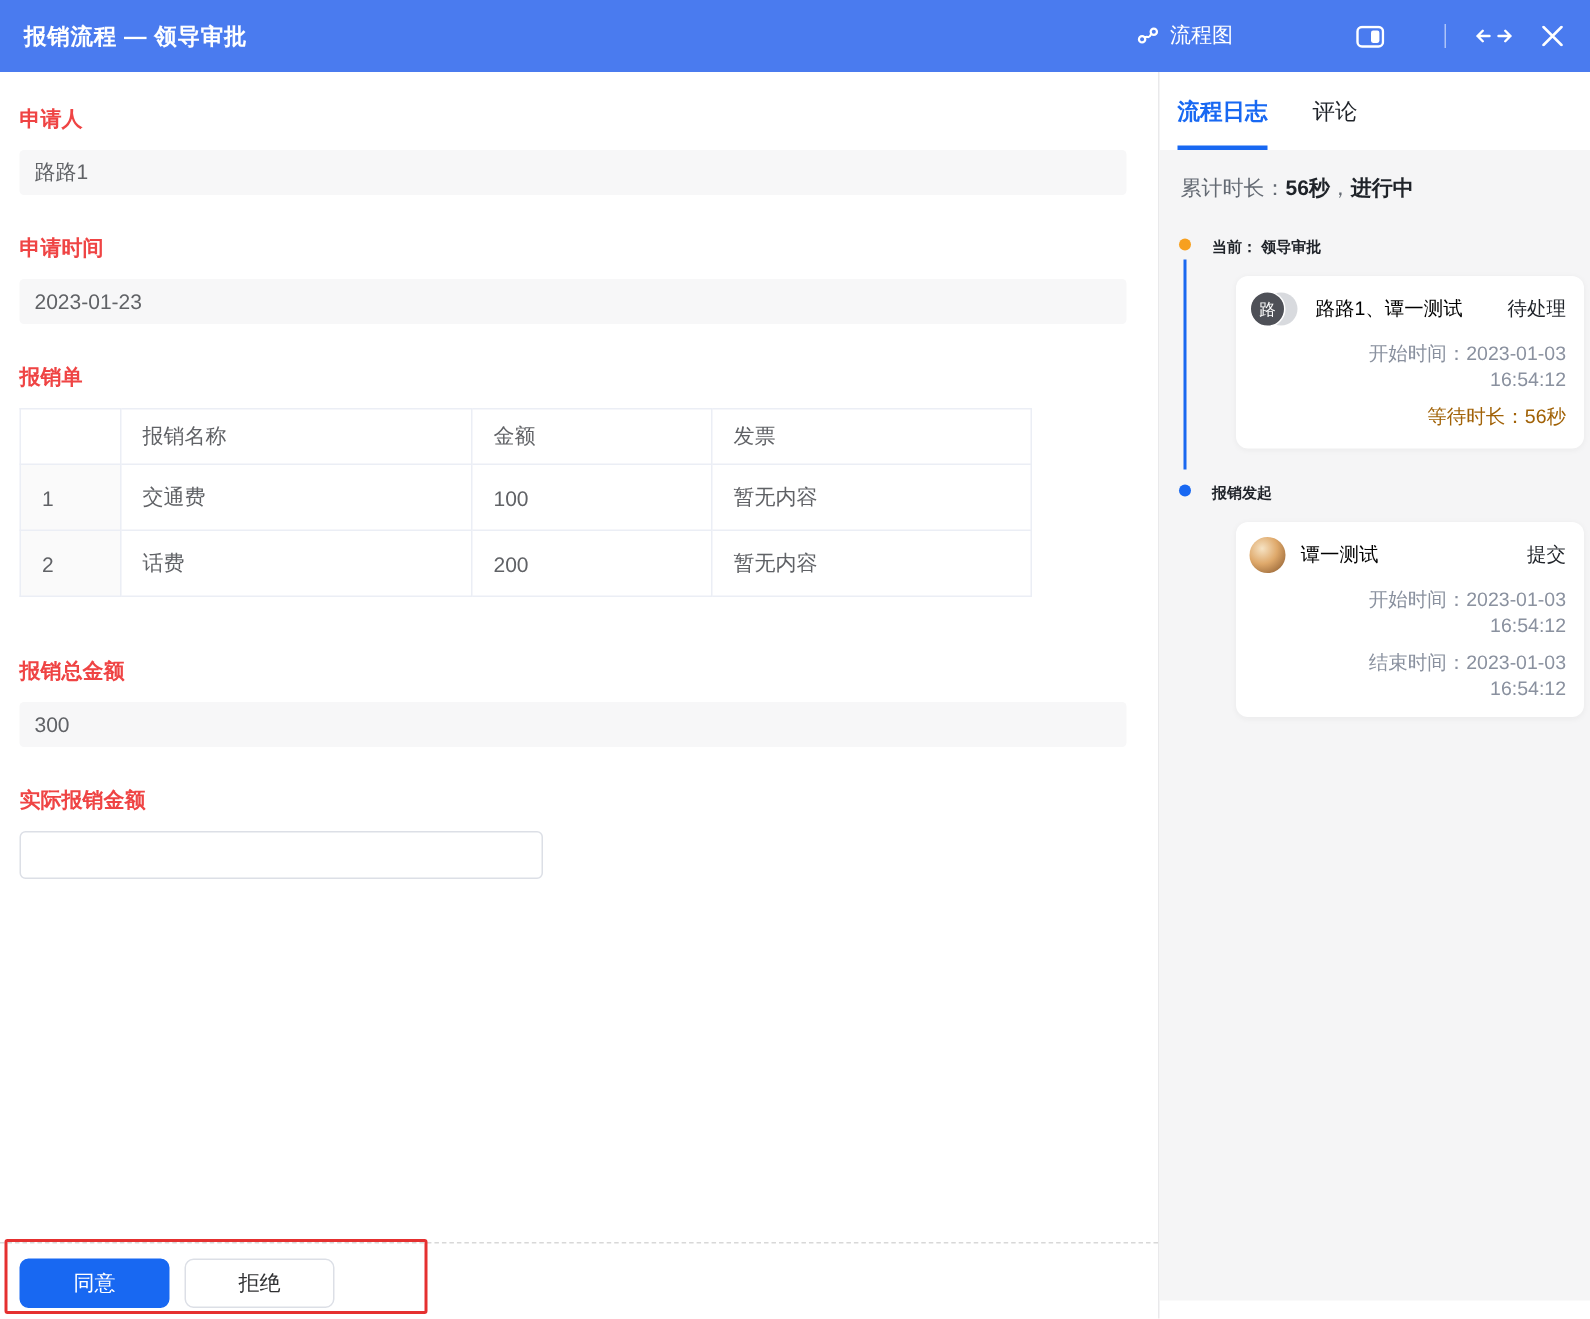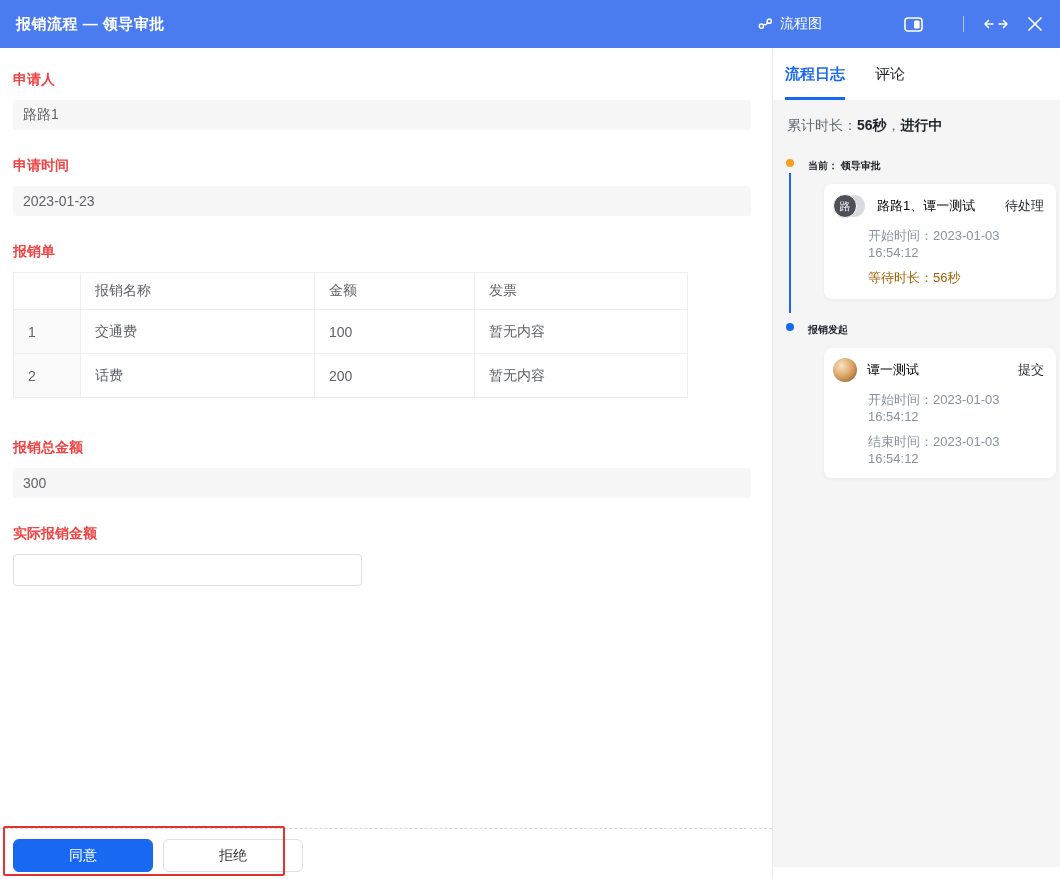--- a/index.html
+++ b/index.html
@@ -33,21 +33,21 @@
   .exp-table td { height:44px; color:#606266; }
   .col-idx { width:67px; }
   .col-name { width:234px; }
   .col-amt { width:160px; }
   .col-inv { width:213px; }
   .idx-cell { background:#fafafa; text-align:center; color:#909399; }
   .placeholder { color:#c0c4cc; }
 
   
   .footer { position:absolute; left:0; right:0; bottom:0; height:54px; border-top:1px dashed #d8d8d8; display:flex; align-items:center; padding-left:13px; gap:10px; background:#fff; }
-  .btn { height:33px; width:140px; border-radius:6px; font-size:14px; font-family:Liberation Sans, sans-serif; cursor:pointer; display:flex; align-items:center; justify-content:center;text-align:center; }
+  .btn { height:33px; width:100px; border-radius:6px; font-size:14px; font-family:Liberation Sans, sans-serif; cursor:pointer; display:flex; align-items:center; justify-content:center;text-align:center; }
   .btn-primary { background:#1868f2; border:1px solid #1868f2; color:#fff; }
   .btn-plain { background:#fff; border:1px solid #dcdfe6; color:#303133; }
   .annotation-box { position:absolute; left:3px; top:-3px; width:282px; height:50px; border:2px solid #e53030; border-radius:2px; pointer-events:none; }
 
   
   .sidebar { width:287px; display:flex; flex-direction:column; background:#fff; }
   .tabbar { height:52px; background:#fff; display:flex; align-items:flex-end; padding:0 0 0 12px; gap:30px; flex:0 0 auto; }
   .tab { font-size:15px; color:#1f2329; padding-bottom:13px; cursor:pointer; border-bottom:3px solid transparent; }
   .tab.active { color:#1868f2; font-weight:700; border-bottom-color:#1868f2; }
   .sidebar-content { flex:1; background:#f5f5f6; padding:14px 4px 0 12px; position:relative; overflow:hidden; }
@@ -64,21 +64,21 @@
   .tl-connector { position:absolute; left:4px; top:18px; bottom:-14px; width:2px; background:#1a68f0; }
 
   .tl-card { margin:11px 0 20px 16px; background:#fff; border-radius:8px; padding:10px 12px 12px 9px; box-shadow:0 1px 4px rgba(31,35,41,0.05); }
   .card-head { display:flex; align-items:center; }
   .avatar-wrap { position:relative; width:34px; height:24px; flex:0 0 auto; }
   .avatar-back { position:absolute; left:10px; top:1px; width:22px; height:22px; border-radius:50%; background:#d8dade; }
   .avatar-main { position:absolute; left:0; top:0; width:24px; height:24px; border-radius:50%; background:#4e5057; color:#fff; font-size:11px; display:flex; align-items:center; justify-content:center; border:1px solid #fff; }
   .avatar-photo { width:24px; height:24px; border-radius:50%; background:radial-gradient(circle at 35% 32%, #f6e3c4 0%, #dfa96b 45%, #9c6a3a 85%); flex:0 0 auto; }
   .card-names { flex:1; font-size:13px; color:#000000; margin-left:10px; white-space:nowrap; overflow:hidden; }
   .card-status { font-size:13px; color:#1f2329; margin-left:8px; flex:0 0 auto; }
-  .card-line { font-size:13px; color:#8a919f; margin-top:9px; padding-left:35px; }
+  .card-line { font-size:13px; color:#8a919f; margin-top:9px; padding-left:35px;text-align:right; }
   .card-line.warning { color:#a16207; }
 </style>
 </head>
 <body>
 
 <div id="app">
 
   <div class="header">
     <div class="header-title">报销流程 — 领导审批</div>
     <div class="header-right">

